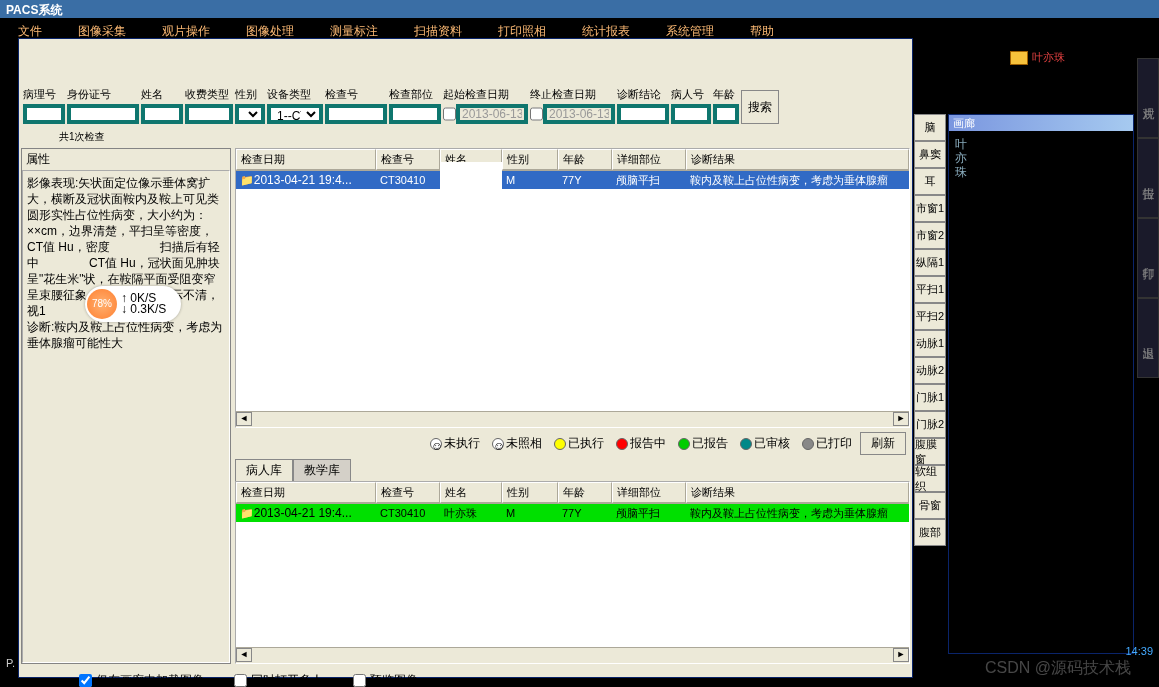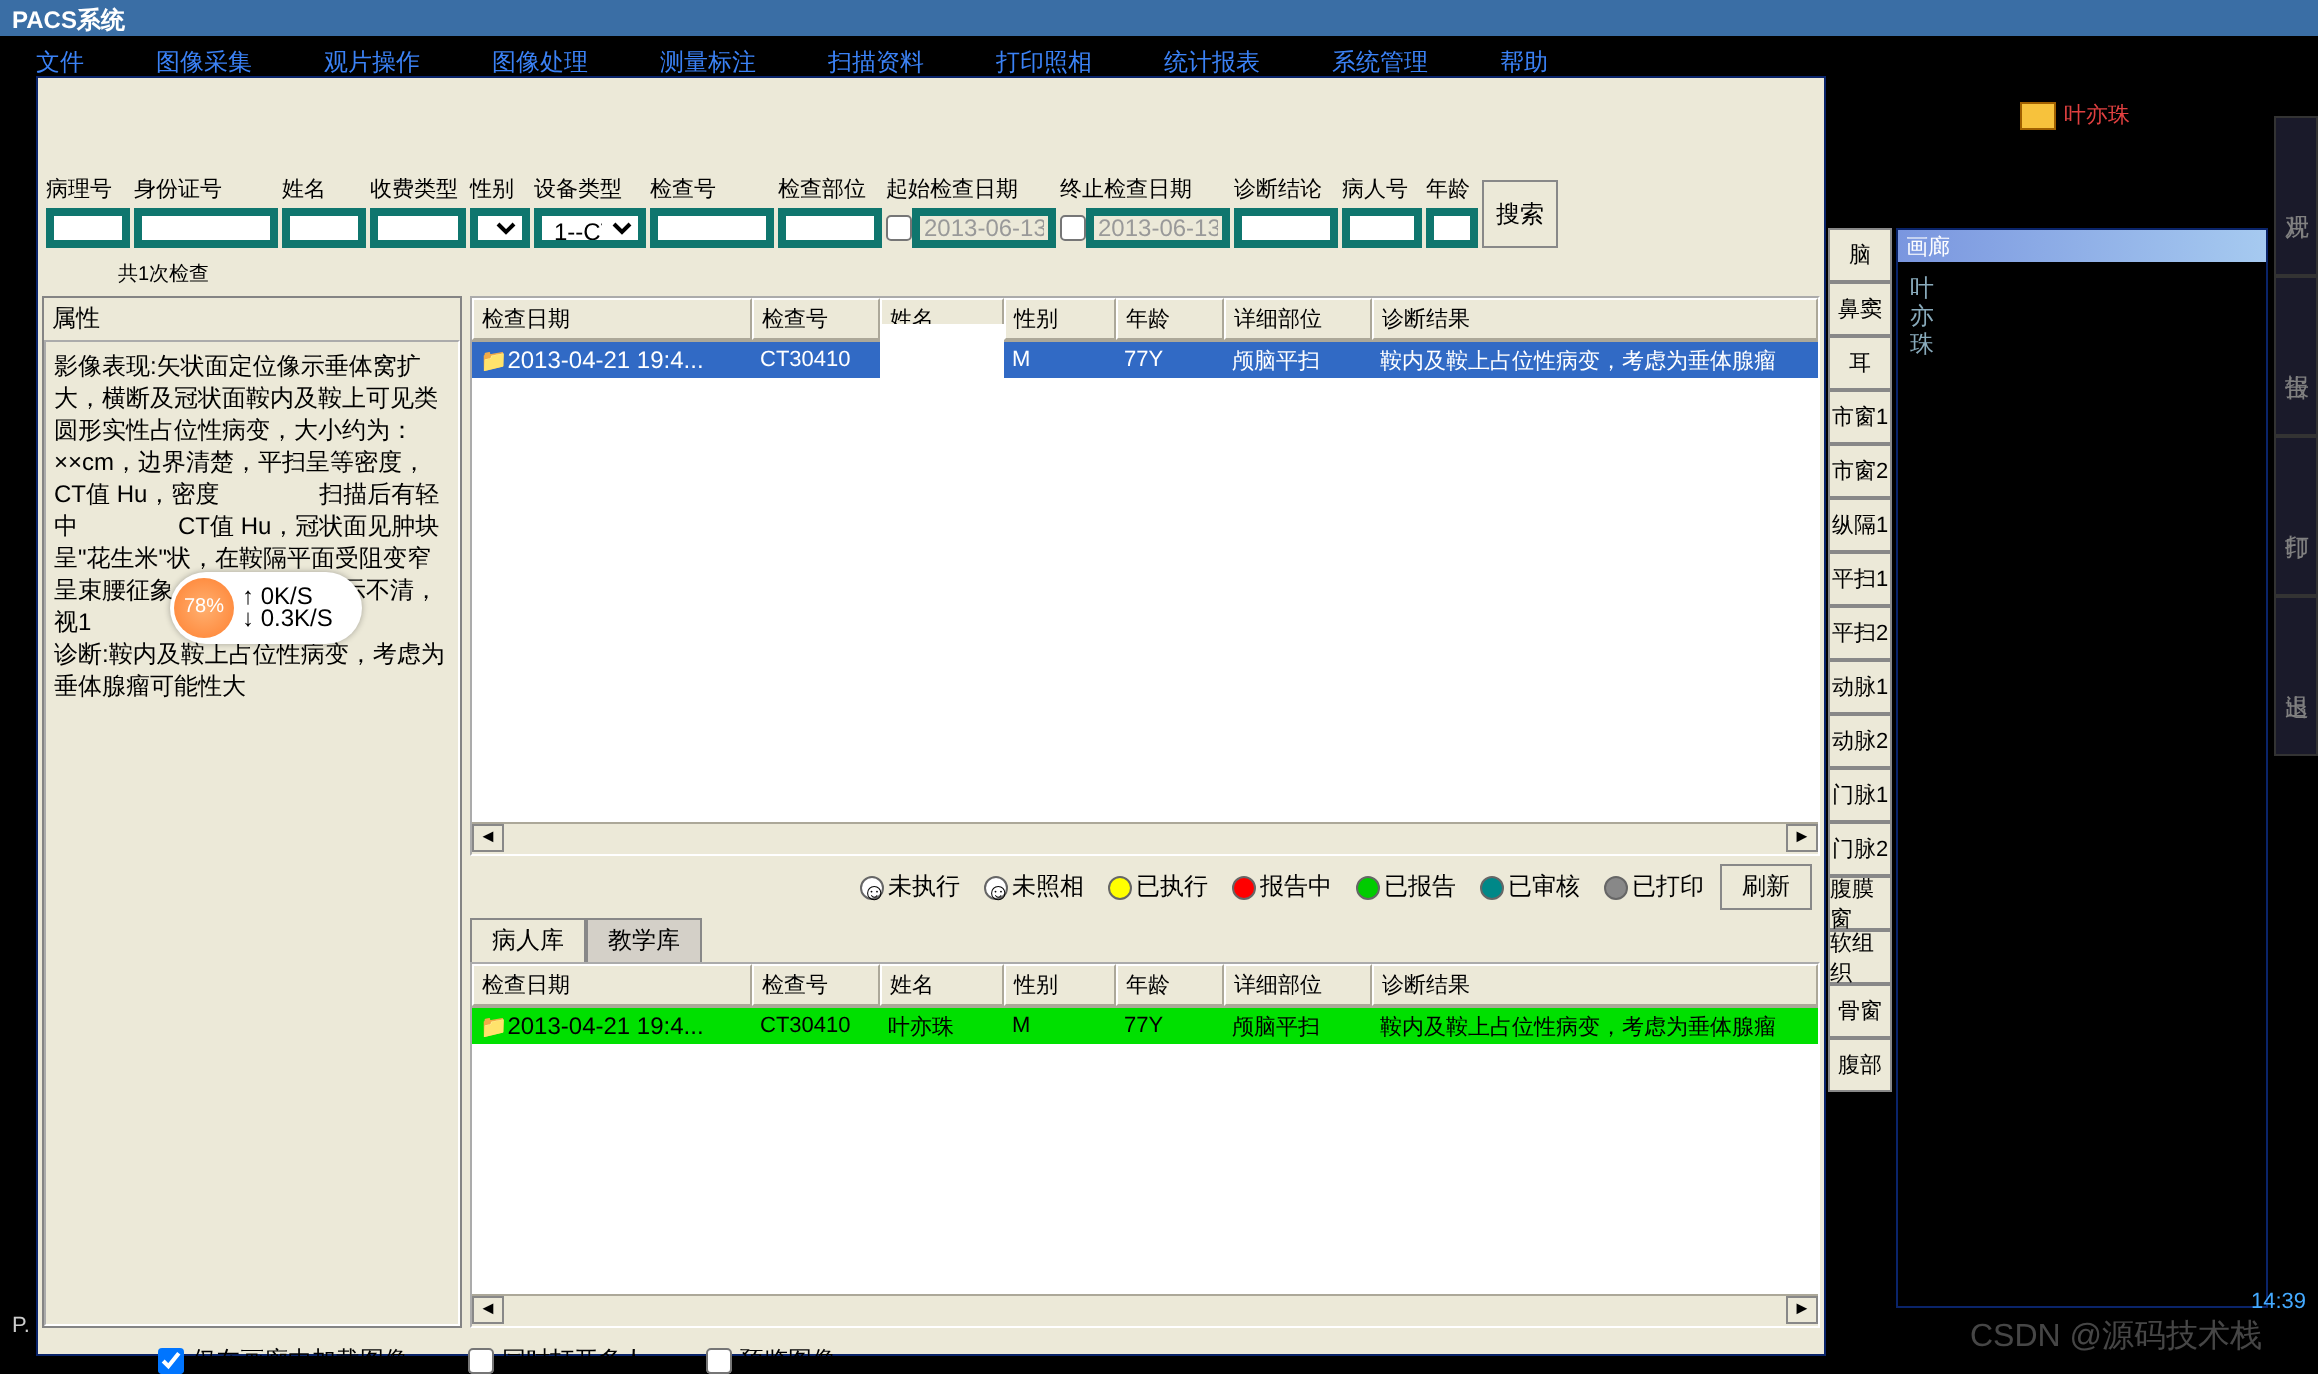--- a/index.html
+++ b/index.html
@@ -1,19 +1,19 @@
 <!DOCTYPE html>
 <html><head>
 <meta charset="utf-8">
 <style>
 * { box-sizing: border-box; margin: 0; padding: 0; font-family: "SimSun", "宋体", sans-serif; font-size: 12px; }
 body { width: 1159px; height: 687px; background: #000; overflow: hidden; position: relative; }
 .titlebar { background: #3a6ea5; color: #fff; padding: 2px 6px; height: 18px; font-weight: bold; }
 .menubar { background: #000; display: flex; padding: 2px 0; }
-.menubar span { color: #3b82f6; padding: 3px 18px; cursor: default; }
+.menubar span { color: #fdba74; padding: 3px 18px; cursor: default; }
 .win { position: absolute; background: #ece9d8; border: 1px solid #0a246a; box-shadow: 2px 2px 4px rgba(0,0,0,0.3); }
 .win-title { background: linear-gradient(to right, #0a246a, #a6caf0); color: #fff; padding: 2px 4px; display: flex; justify-content: space-between; align-items: center; font-weight: bold; height: 20px; }
 .win-close { background: #ece9d8; border: 1px solid #888; width: 16px; height: 14px; text-align: center; line-height: 12px; color: #000; cursor: pointer; }
 .browser-win { left: 18px; top: 38px; width: 895px; height: 640px; }
 .search-row { display: flex; padding: 4px; gap: 2px; background: #ece9d8; align-items: flex-end; }
 .search-field { display: flex; flex-direction: column; }
 .search-field label { font-size: 11px; padding-bottom: 2px; margin-top: 44px; }
 .search-field input, .search-field select { height: 20px; border: 4px solid #0f766e; background: #fff; padding: 0 2px; }
 .date-dis { background: #ece9d8 !important; color: #999; }
 .search-btn { width: 38px; height: 34px; background: #ece9d8; border: 1px solid #888; }

